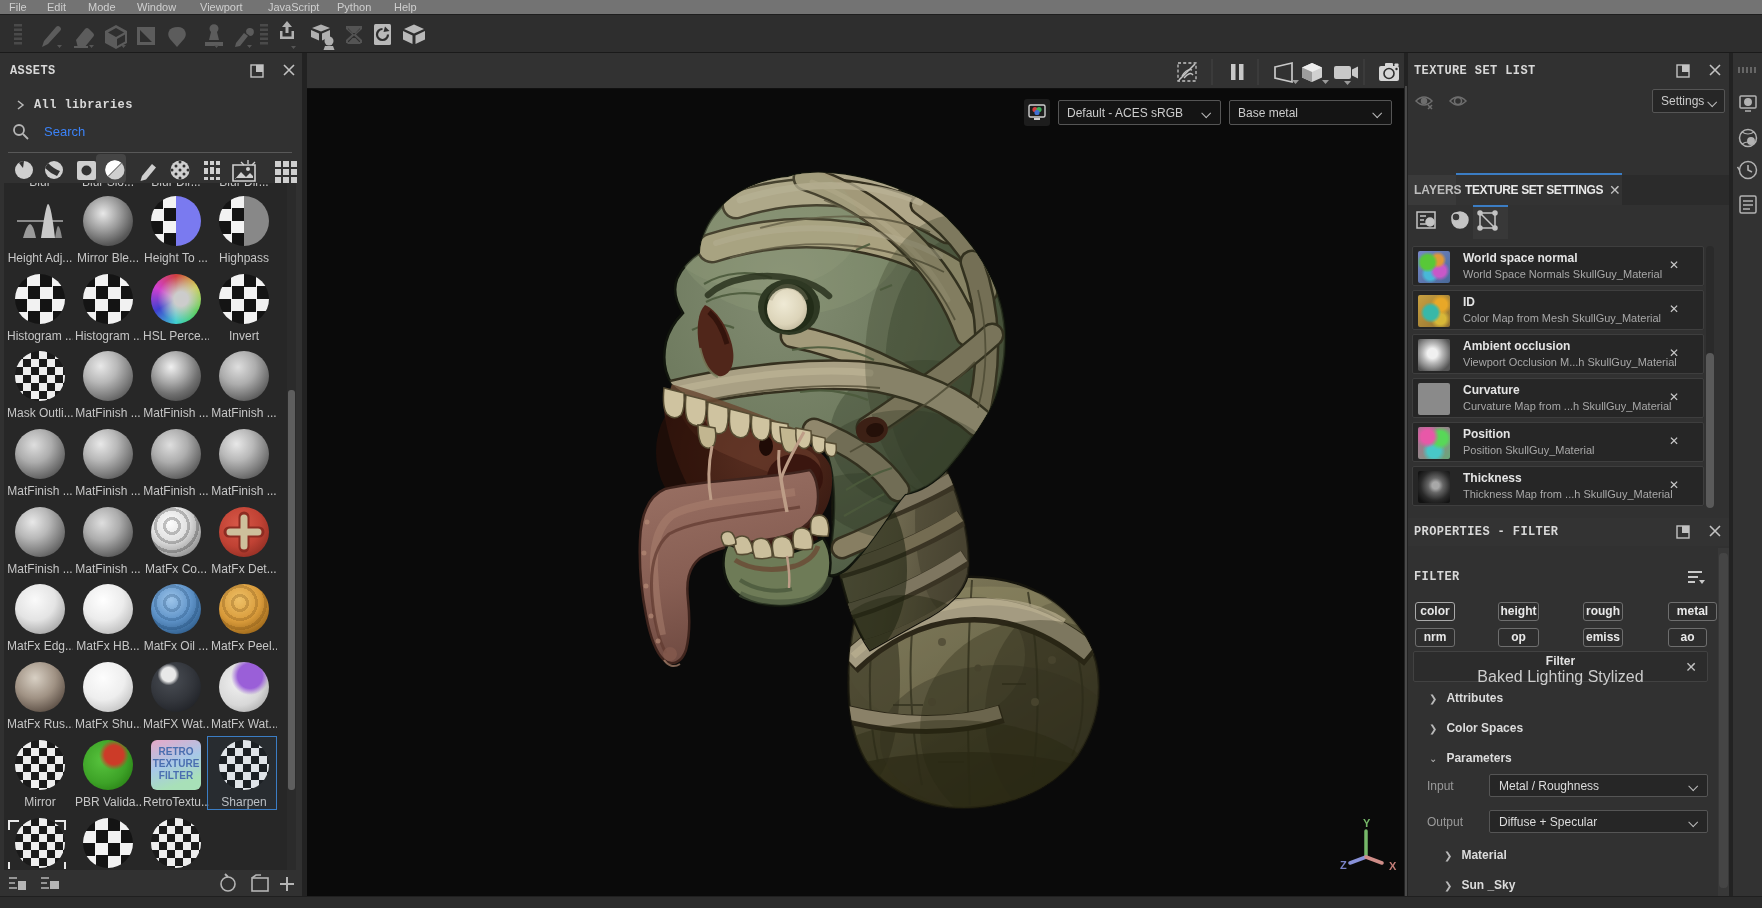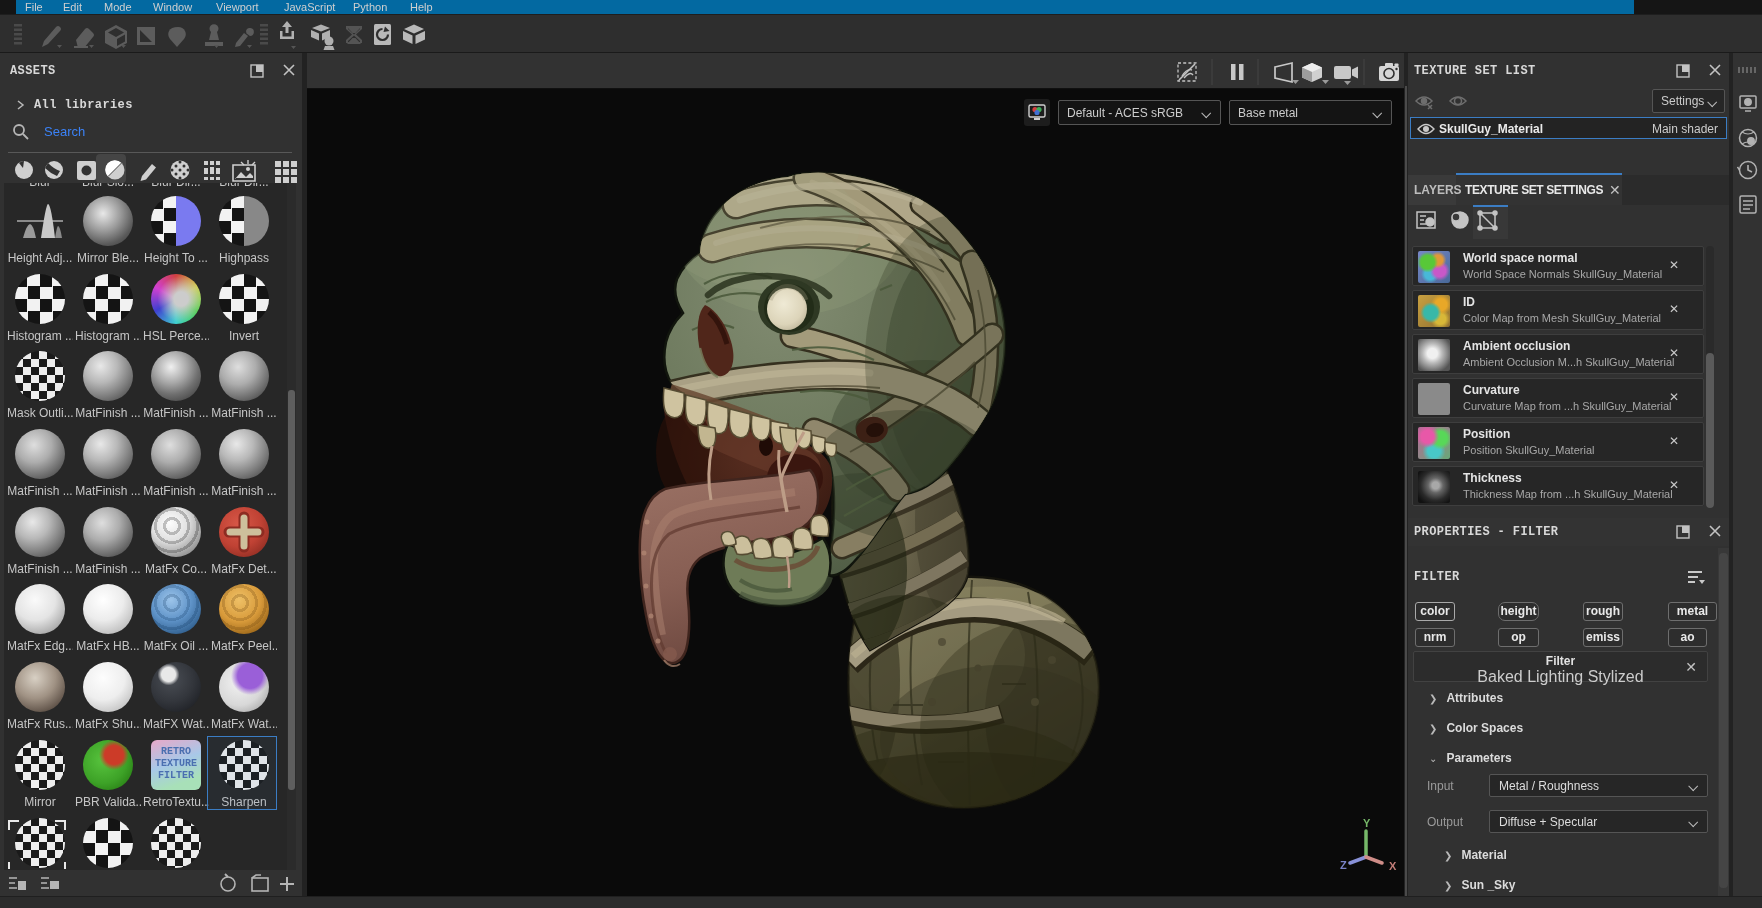--- a/index.html
+++ b/index.html
@@ -1,41 +1,41 @@
 <!DOCTYPE html>
 <html><head>
 <meta charset="utf-8">
 <style>
 * { margin:0; padding:0; box-sizing:border-box; }
 html,body { width:1762px; height:908px; overflow:hidden; background:#151515; }
 body { font-family:"Liberation Sans", sans-serif; position:relative; }
 .abs { position:absolute; }
 
-#menubar { left:16px; top:0; width:1618px; height:14px; background:#0369a1; color:#cfcfcf; font-size:11px; }
+#menubar { left:0; top:0; width:1762px; height:14px; background:#737373; color:#cfcfcf; font-size:11px; }
 #menubar span { position:absolute; top:1px; }
 #toolbar { left:0; top:14px; width:1762px; height:39px; background:#2e2e2e; border-top:1px solid #1e1e1e; border-bottom:1px solid #1a1a1a; }
 #statusbar { left:0; top:896px; width:1762px; height:12px; background:#2c2c2c; border-top:1px solid #1f1f1f; }
 
 #assets { left:0; top:53px; width:302px; height:843px; background:#313131; }
 #viewport { left:307px; top:53px; width:1097px; height:843px; background:#0a0a0a; }
 #vptoolbar { left:0; top:0; width:1097px; height:36px; background:#323232; border-bottom:1px solid #101010;}
 #rightpanel { left:1408px; top:53px; width:321px; height:843px; background:#313131; }
 #rightstrip { left:1733px; top:53px; width:29px; height:843px; background:#323232; }
 .gap-v { background:#222222; top:53px; height:843px; }
 .phead { font-size:12px; font-weight:bold; color:#d8d8d8; letter-spacing:0.4px;font-family:Liberation Mono, monospace; }
 .txt { color:#c8c8c8; font-size:12px; }
 .dim { color:#9a9a9a; }
 .ddown { background:#262626; border:1px solid #555; border-radius:2px; color:#cccccc; font-size:12px; }
 .chev { position:absolute; width:8px; height:8px; }
 .chev::before { content:""; position:absolute; left:0; top:1px; width:6px; height:6px; border-right:1.5px solid #bbb; border-bottom:1.5px solid #bbb; transform:rotate(45deg); transform-origin:60% 60%; }
 .closex { color:#c2c2c2; font-size:14px; font-weight:400; }
 
 #agrid { left:4px; top:130px; width:283px; height:687px; background:#272727; overflow:hidden; }
 .acell { position:absolute; width:68px; text-align:center; }
-.asph { margin:0 auto; width:50px; height:50px; border-radius:50%;font-family:Liberation Mono, monospace; }
+.asph { margin:0 auto; width:50px; height:50px; border-radius:50%; }
 .albl { margin-top:5px; font-size:12px; color:#c6c6c6; white-space:nowrap; overflow:hidden; max-width:66px; margin-left:auto; margin-right:auto; }
 .btn { position:absolute; background:#2d2d2d; border:1px solid #6e6e6e; border-radius:3px; color:#e8e8e8; font-size:12px; font-weight:bold; text-align:center; }
 .sechead { position:absolute; color:#dcdcdc; font-size:12px; font-weight:bold; }
 .carot { color:#b9b9b9; font-size:10px; font-weight:normal; }
 .mmentry { position:absolute; left:4px; width:292px; height:40px; background:#262626; border:1px solid #3e3e3e; border-radius:2px; }
 .mmthumb { position:absolute; left:5px; top:4px; width:32px; height:32px; border-radius:2px; }
 .mmtitle { position:absolute; left:50px; top:4px; font-size:12px; font-weight:bold; color:#e4e4e4; }
 .mmsub { position:absolute; left:50px; top:21px; font-size:11px; color:#a8a8a8; white-space:nowrap; }
 .mmx { position:absolute; right:24px; top:11px; color:#c9c9c9; font-size:12px; }
 .mmsub { max-width:216px; }
@@ -685,28 +685,20 @@
         <circle cx="10" cy="10" r="2.5" fill="#6e6e6e"></circle>
         <path d="M14 14 l4 4 m0 -4 l-4 4"></path>
       <path d="M36 10 q8 -8 16 0 q-8 8 -16 0 z"></path>
         <circle cx="44" cy="10" r="3.5"></circle>
     </g>
   </svg>
   <div class="abs ddown" style="left:244px;top:36px;width:73px;height:24px;">
     <span style="position:absolute;left:8px;top:4px">Settings</span>
     <div class="chev" style="right:8px;top:8px"></div>
   </div>
-  <div class="abs" style="left:2px;top:64px;width:317px;height:22px;background:#232323;border:1px solid #3b7dc4">
-    <svg class="abs" style="left:6px;top:4px" width="18" height="14" viewBox="0 0 18 14">
-        <path d="M1 7 q8 -9 16 0 q-8 9 -16 0 z" fill="none" stroke="#c9c9c9" stroke-width="1.4"></path>
-        <circle cx="9" cy="7" r="3" fill="#c9c9c9"></circle>
-      </svg>
-    <span class="abs" style="left:28px;top:4px;font-size:12px;font-weight:bold;color:#eaeaea">SkullGuy_Material</span>
-    <span class="abs" style="right:8px;top:4px;font-size:12px;color:#cccccc">Main shader</span>
-  </div>
 
   <div class="abs" style="left:0;top:122px;width:321px;height:30px;background:#2b2b2b"></div>
   <div class="abs" style="left:0;top:122px;width:48px;height:30px;background:#3a3a3a"></div>
   <div class="abs" style="left:48px;top:122px;width:166px;height:30px;background:#333333"></div>
   <span class="abs" style="left:6px;top:130px;font-size:12px;font-weight:bold;color:#bdbdbd">LAYERS</span>
   <div class="abs" style="left:48px;top:120px;width:166px;height:2px;background:#3b7dc4"></div>
   <span class="abs" style="left:57px;top:130px;font-size:12px;font-weight:bold;color:#e8e8e8;letter-spacing:-0.4px">TEXTURE SET SETTINGS</span>
   <span class="abs closex" style="left:201px;top:129px">✕</span>
 
   <div class="abs" style="left:65px;top:152px;width:35px;height:34px;background:#383838;border-top:2px solid #3b7dc4"></div>
@@ -734,21 +726,21 @@
     </div>
   <div class="mmentry" style="top:237px">
       <div class="mmthumb" id="th-id"></div>
       <div class="mmtitle">ID</div>
       <div class="mmsub">Color Map from Mesh SkullGuy_Material</div>
       <div class="mmx">✕</div>
     </div>
   <div class="mmentry" style="top:281px">
       <div class="mmthumb" id="th-ao"></div>
       <div class="mmtitle">Ambient occlusion</div>
-      <div class="mmsub">Ambient Occlusion M...h SkullGuy_Material</div>
+      <div class="mmsub">Viewport Occlusion M...h SkullGuy_Material</div>
       <div class="mmx">✕</div>
     </div>
   <div class="mmentry" style="top:325px">
       <div class="mmthumb" id="th-curv"></div>
       <div class="mmtitle">Curvature</div>
       <div class="mmsub">Curvature Map from ...h SkullGuy_Material</div>
       <div class="mmx">✕</div>
     </div>
   <div class="mmentry" style="top:369px">
       <div class="mmthumb" id="th-pos"></div>
@@ -773,21 +765,21 @@
     <path d="M34 2 l10 10 M44 2 l-10 10" stroke="#c2c2c2" stroke-width="1.6"></path>
   </svg>
   <div class="abs phead" style="left:6px;top:517px">FILTER</div>
   <svg class="abs" style="left:278px;top:516px" width="20" height="16" viewBox="0 0 20 16">
       <g stroke="#c9c9c9" stroke-width="2">
         <path d="M2 3 h14 M2 8 h10 M2 13 h7"></path>
       </g>
       <path d="M13 11 l6 0 l-3 4 z" fill="#c9c9c9"></path>
     </svg>
   <div class="btn" style="left:7px;top:549px;width:40px;height:19px;line-height:17px;border-color:#a9a9a9">color</div>
-  <div class="btn" style="left:90px;top:549px;width:41px;height:19px;line-height:17px;border-radius:7px;">height</div>
+  <div class="btn" style="left:90px;top:549px;width:41px;height:19px;line-height:17px;">height</div>
   <div class="btn" style="left:175px;top:549px;width:40px;height:19px;line-height:17px;">rough</div>
   <div class="btn" style="left:260px;top:549px;width:49px;height:19px;line-height:17px;">metal</div>
   <div class="btn" style="left:7px;top:575px;width:40px;height:19px;line-height:17px;">nrm</div>
   <div class="btn" style="left:90px;top:575px;width:41px;height:19px;line-height:17px;">op</div>
   <div class="btn" style="left:175px;top:575px;width:40px;height:19px;line-height:17px;">emiss</div>
   <div class="btn" style="left:260px;top:575px;width:39px;height:19px;line-height:17px;">ao</div>
   <div class="abs" style="left:5px;top:598px;width:295px;height:31px;background:#2c2c2c;border:1px solid #424242;border-radius:2px">
     <div style="text-align:center;font-size:12px;font-weight:bold;color:#e2e2e2;margin-top:2px">Filter</div>
     <div style="text-align:center;font-size:16px;color:#cccccc">Baked Lighting Stylized</div>
     <span class="abs closex" style="right:10px;top:7px">✕</span>

